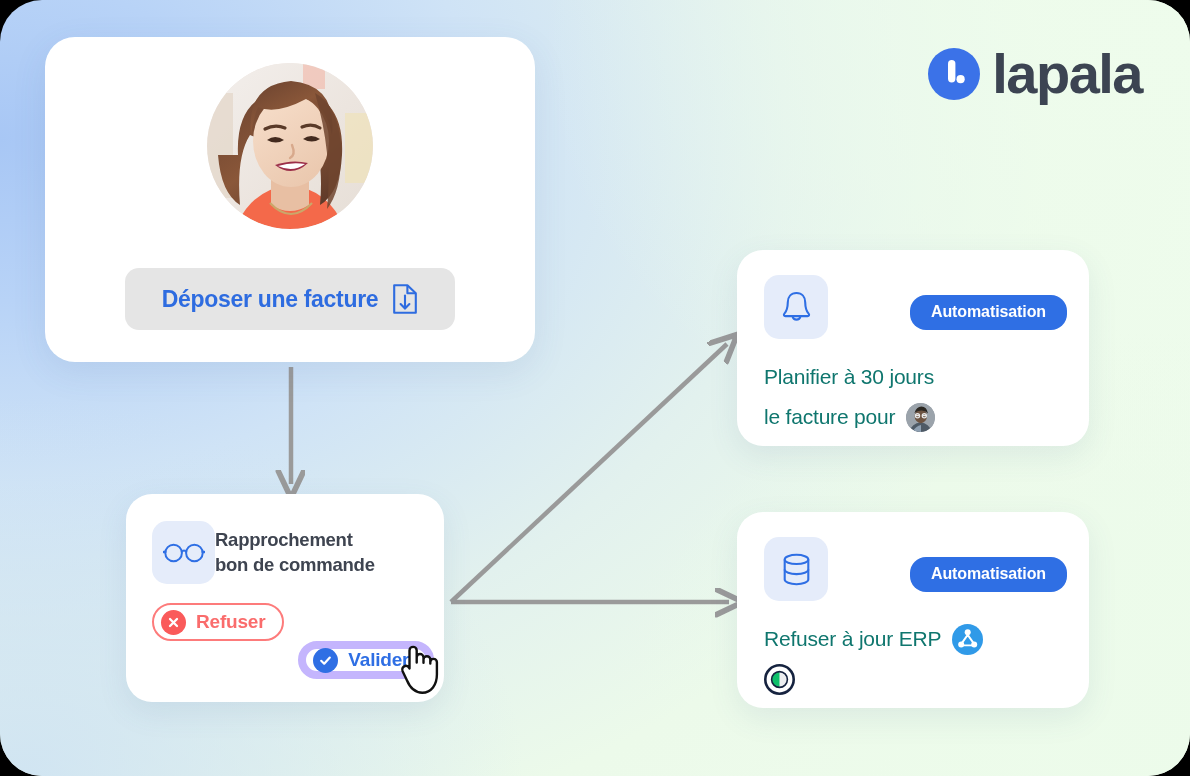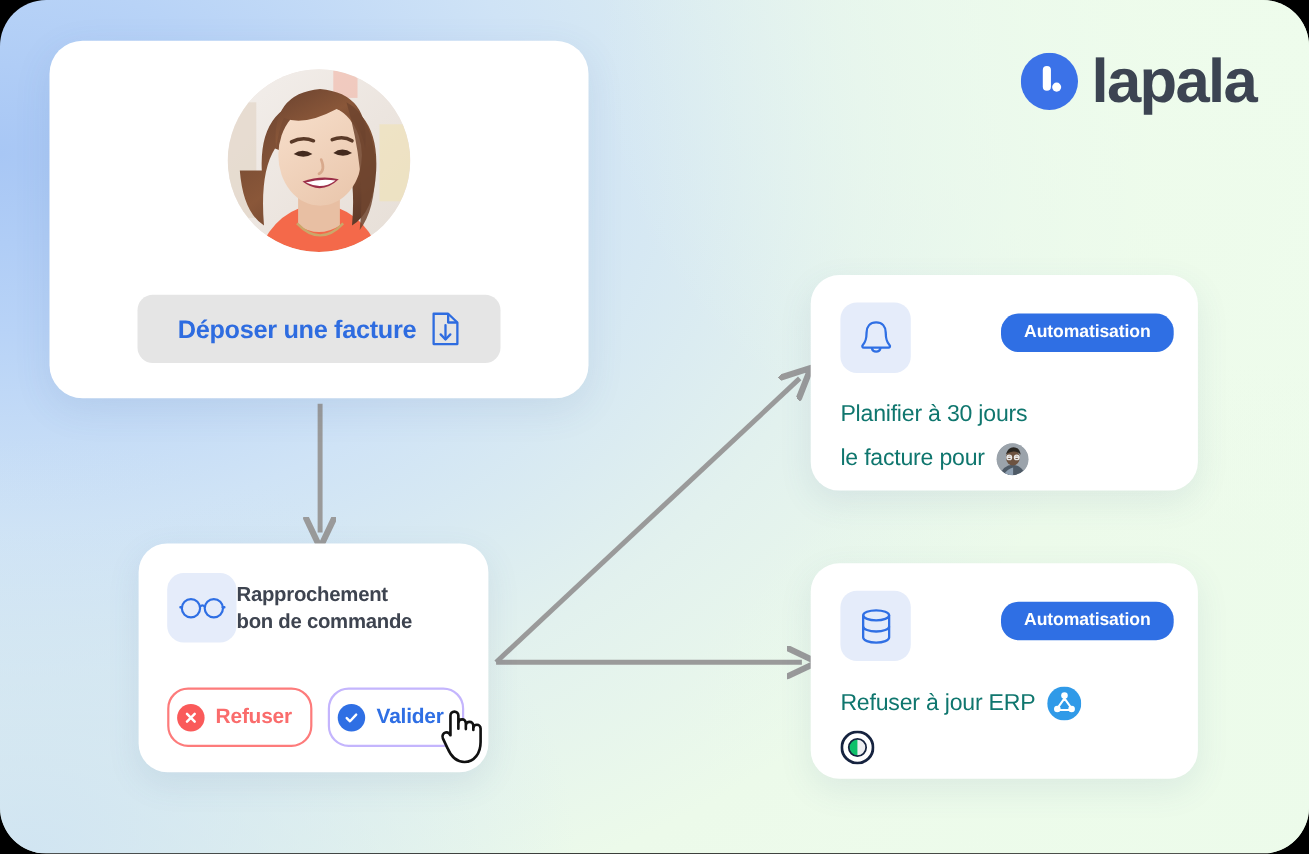--- a/index.html
+++ b/index.html
@@ -117,34 +117,34 @@
     letter-spacing: -0.25px;
   }
   .recon-actions {
     position: absolute;
     left: 26px;
     bottom: 23px;
     display: flex;
     gap: 14px;
   }
   .pill {
-    height: 54px;
+    height: 38px;
     border-radius: 19px;
     display: flex;
     align-items: center;
     gap: 10px;
     padding: 0 17px 0 7px;
     background: #fff;
     cursor: pointer;
     font-family: "Liberation Sans", sans-serif;
   }
   .pill .ptext { font-size: 19px; font-weight: bold; letter-spacing: -0.2px; }
   .pill-refuse { border: 2px solid #fd7b7b; }
   .pill-refuse .ptext { color: #fa6c6c; }
-  .pill-validate { border: 2px solid #c4b5fd; }
+  .pill-validate { border: 8px solid #c4b5fd; margin-top: 38px; }
   .pill-validate .ptext { color: #2f6fe4; }
   .badge-circ {
     width: 25px; height: 25px; border-radius: 50%;
     display: flex; align-items: center; justify-content: center;
     flex: 0 0 auto;
   }
   .badge-x { background: #fa5a5a; }
   .badge-check { background: #2f6fe4; }
 
   .cursor {
@@ -162,21 +162,21 @@
     background: #ffffff;
     border-radius: 26px;
     box-shadow: 0 10px 30px rgba(70,100,150,0.10);
     z-index: 3;
   }
   #auto-card-1 { left: 737px; top: 250px; }
   #auto-card-2 { left: 737px; top: 512px; }
 
   .auto-top {
     display: flex;
-    align-items: flex-start;
+    align-items: center;
     justify-content: space-between;
     padding: 25px 22px 0 27px;
   }
   .auto-tile {
     width: 64px; height: 64px;
     border-radius: 15px;
     background: #e5ecfa;
     display: flex; align-items: center; justify-content: center;
   }
   .auto-badge {

